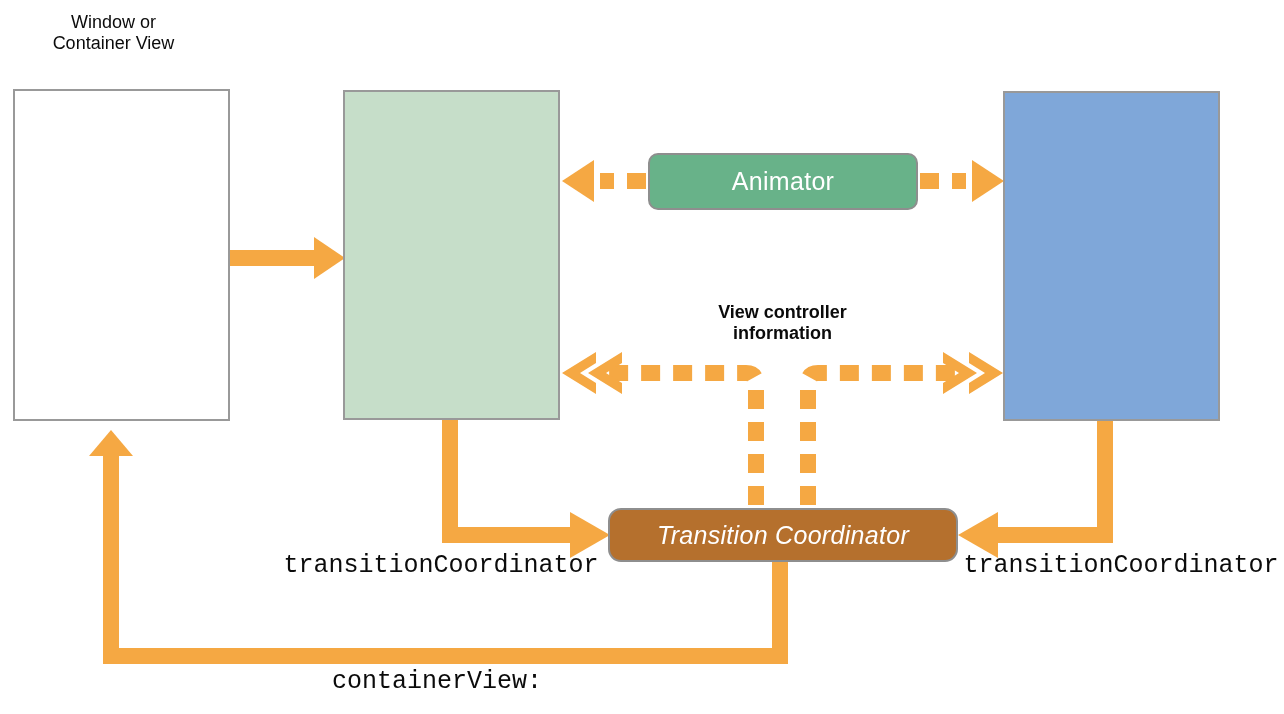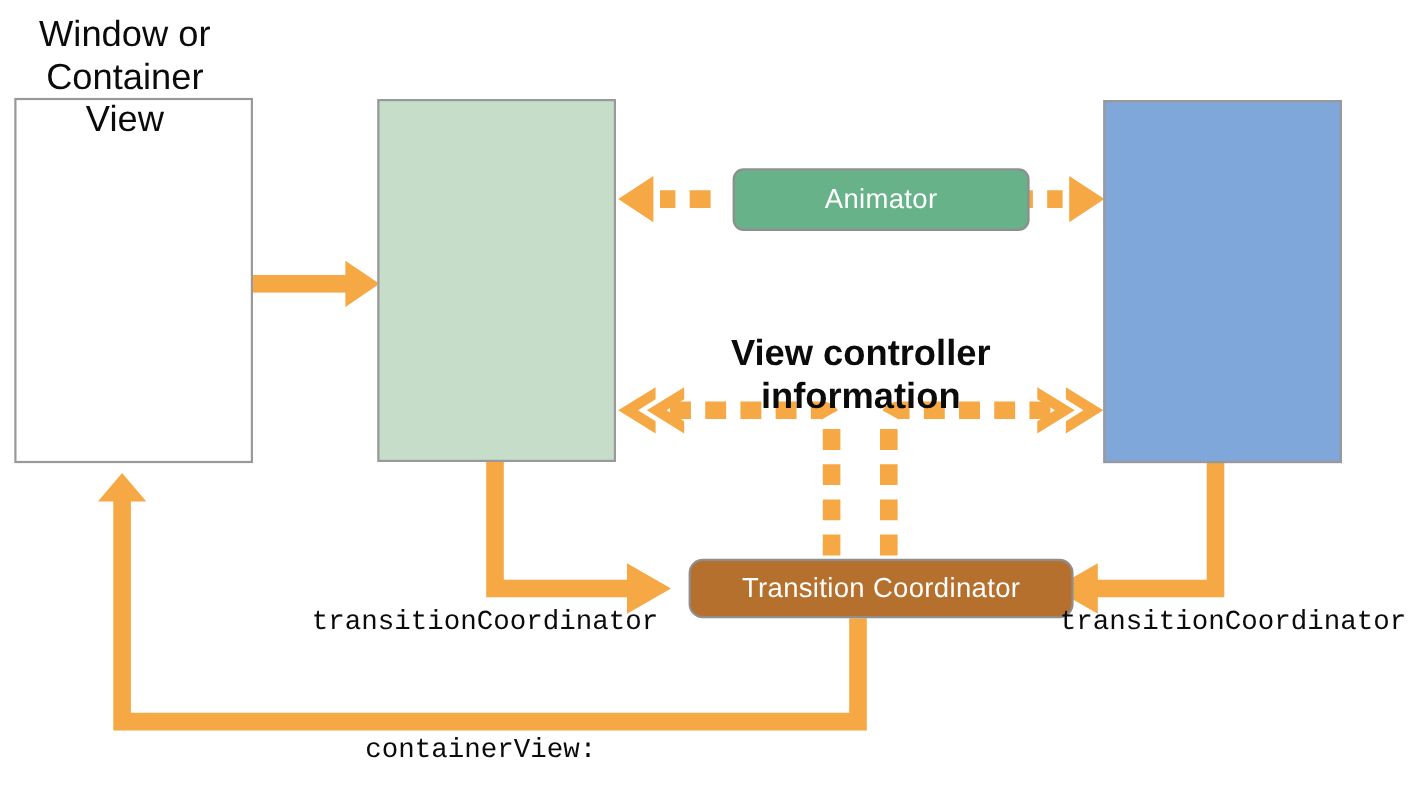--- a/index.html
+++ b/index.html
@@ -21,26 +21,26 @@
   }
   .arrows{position:absolute;left:0;top:0;width:1284px;height:714px;}
   .box{position:absolute;box-sizing:border-box;border:2px solid var(--border-gray);}
   .box-window{left:13px;top:89px;width:217px;height:332px;background:#ffffff;}
   .box-from{left:343px;top:90px;width:217px;height:330px;background:var(--green-box);}
   .box-to{left:1003px;top:91px;width:217px;height:330px;background:var(--blue-box);}
   .pill{
     position:absolute;box-sizing:border-box;
     border:2px solid var(--pill-border);
     display:flex;align-items:center;justify-content:center;
-    color:#ffffff;font-size:25px;letter-spacing:0.3px;margin-left:18px;
+    color:#ffffff;font-size:25px;letter-spacing:0.3px;
   }
   .pill-animator{left:648px;top:153px;width:270px;height:57px;border-radius:10px;background:var(--animator-green);}
-  .pill-coordinator{left:608px;top:508px;width:350px;height:54px;border-radius:13px;background:var(--coordinator-brown);}
+  .pill-coordinator{left:608px;top:508px;width:350px;height:54px;border-radius:13px;background:var(--coordinator-brown);font-style:italic;}
   .lbl{
-    position:absolute;color:#0b0b0b;font-size:33px;line-height:1.17;
+    position:absolute;color:#0b0b0b;font-size:18px;line-height:1.17;
     text-align:center;white-space:pre-line;
   }
   .lbl-window{left:6px;top:12px;width:215px;}
   .lbl-info{left:650px;top:302px;width:265px;font-weight:bold;}
   .code{
     position:absolute;color:#0b0b0b;
     font-family:Liberation Mono, monospace;
     font-size:25px;text-align:center;white-space:nowrap;
   }
   .code-tc-left{left:278px;top:551px;width:326px;}

